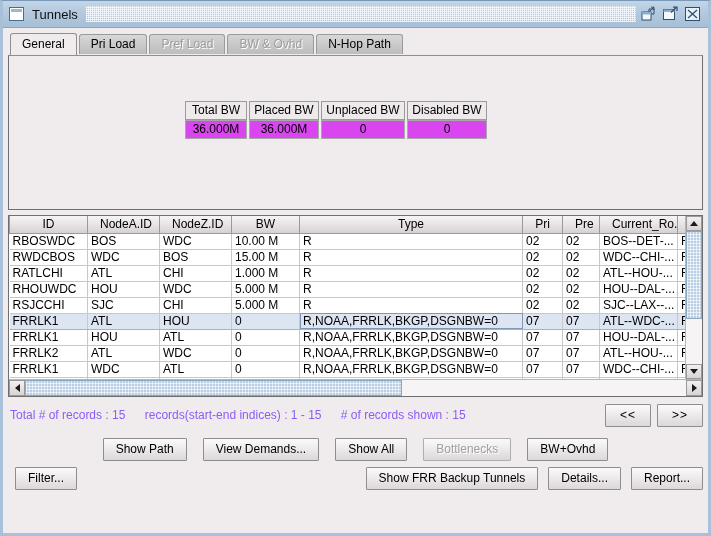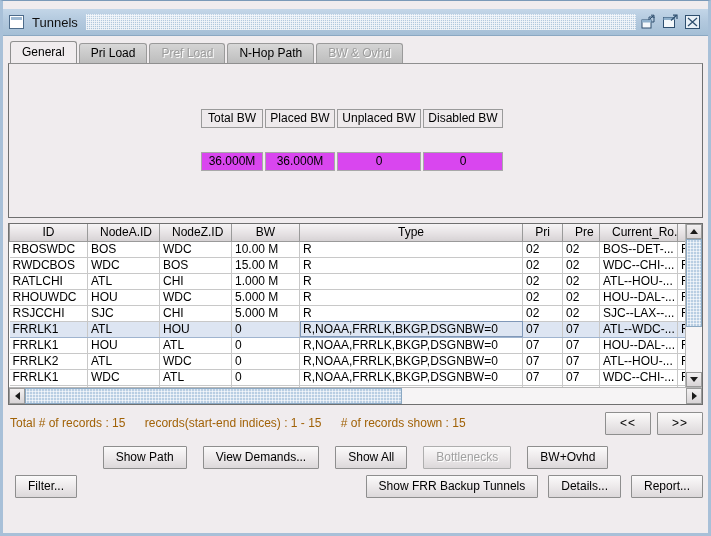--- a/index.html
+++ b/index.html
@@ -28,21 +28,20 @@
 
   
   .titlebar {
     position: relative;
     height: 26px;
     background: linear-gradient(to bottom, #c3d6e8 0%, #b3c9de 45%, #a5bfd6 100%);
     border-bottom: 1px solid #8ba8c2;
     display: flex;
     align-items: center;
     overflow: hidden;
-    margin-top: 8px;
   }
   .win-icon {
     width: 15px; height: 14px;
     margin-left: 6px;
     box-sizing: border-box;
     background: #ffffff;
     border: 1px solid #4d6b8a;
     position: relative;
     flex: 0 0 auto;
   }
@@ -83,21 +82,21 @@
     cursor: default;
   }
   .tbtn svg { display: block; }
 
   
   .tabstrip {
     position: relative;
     height: 22px;
     margin: 5px 0 0 7px;
     display: flex;
-    align-items: flex-end;
+    align-items: center;
     font-size: 12px;
   }
   .tab {
     height: 20px;
     padding: 0 11px;
     box-sizing: border-box;
     line-height: 19px;
     border: 1px solid #9a9a9a;
     border-bottom: none;
     border-radius: 3px 3px 0 0;
@@ -124,24 +123,23 @@
     position: relative;
     margin: 0 5px;
     height: 155px;
     background: #f0ecee;
     border: 1px solid #6f6f6f;
     border-top: 1px solid #8f8f8f;
     box-sizing: border-box;
   }
   .bw-table {
     position: absolute;
-    left: 192px; top: 45px;
+    left: 176px; top: 45px;
     display: flex;
     flex-direction: column;
-    gap: 24px;
   }
   .bw-row { display: flex; }
   .bw-cell {
     box-sizing: border-box;
     height: 19px;
     border: 1px solid #9a9a9a;
     background: #eeeaec;
     font-size: 12px;
     line-height: 17px;
     text-align: center;
@@ -299,21 +297,21 @@
   
   .status-row {
     position: relative;
     margin: 7px 5px 0 5px;
     height: 26px;
   }
   .status-text {
     position: absolute;
     left: 2px; top: 4px;
     font-size: 12px;
-    color: #a16207;
+    color: #8b5cf6;
     white-space: nowrap;
   }
   .status-text span { margin-right: 16px; }
   .nav-buttons {
     position: absolute;
     right: 0; top: 0;
     display: flex;
     gap: 6px;
   }
 
@@ -394,22 +392,22 @@
           <path d="M4 4 L13 12 M13 4 L4 12" stroke="#2f4f6f" stroke-width="1.3"></path>
         </svg>
       </div>
     </div>
   </div>
 
   <div class="tabstrip">
     <div class="tab selected">General</div>
     <div class="tab">Pri Load</div>
     <div class="tab disabled">Pref Load</div>
+    <div class="tab disabled">BW &amp; Ovhd</div>
     <div class="tab">N-Hop Path</div>
-    <div class="tab disabled">BW &amp; Ovhd</div>
   </div>
 
   <div class="general-panel">
     <div class="bw-table">
       <div class="bw-row headers">
         <div class="bw-cell bw-w0">Total BW</div>
         <div class="bw-cell bw-w1">Placed BW</div>
         <div class="bw-cell bw-w2">Unplaced BW</div>
         <div class="bw-cell bw-w3">Disabled BW</div>
       </div>

